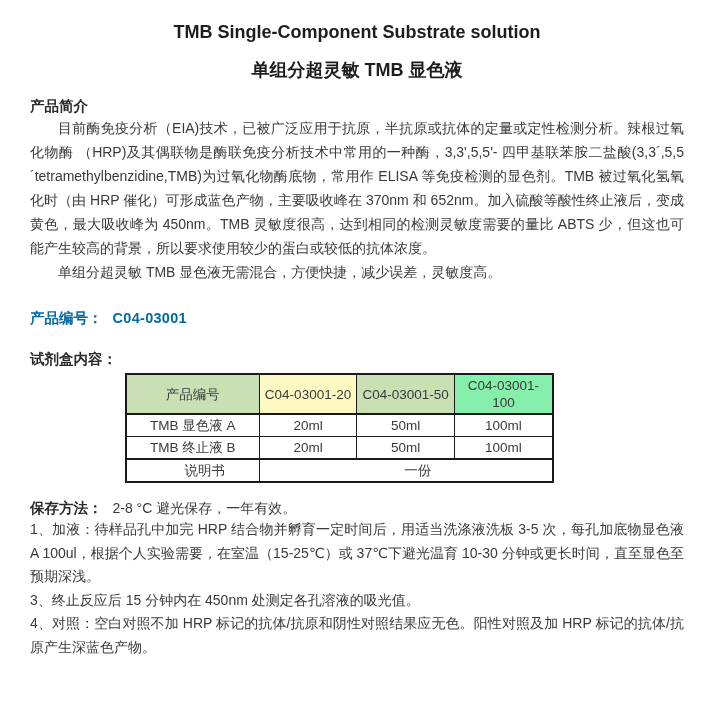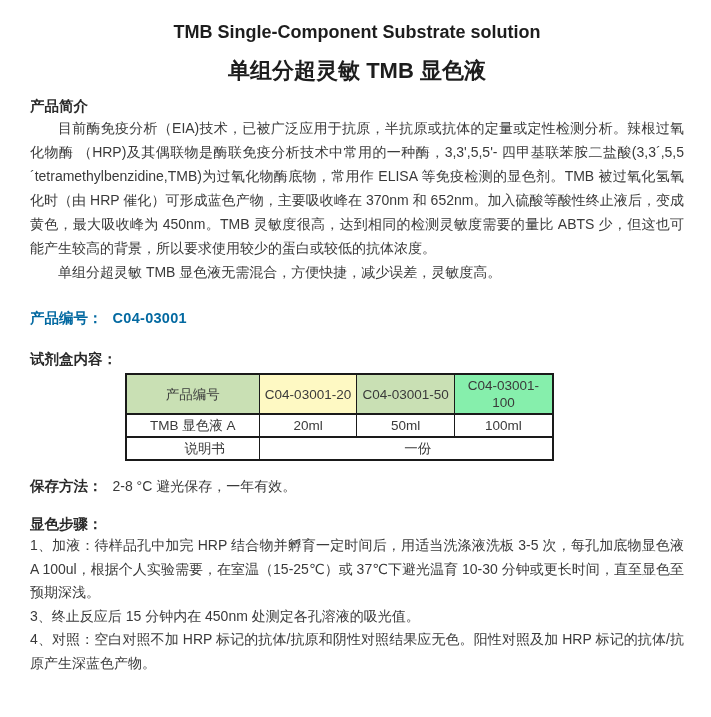--- a/index.html
+++ b/index.html
@@ -18,21 +18,21 @@
     margin-top: 8px;
     text-align: center;
     font-size: 18px;
     font-weight: bold;
     color: #1d1d1d;
     line-height: 25px;
   }
   .title-zh {
     margin-top: 13px;
     text-align: center;
-    font-size: 22px;
+    font-size: 18px;
     font-weight: bold;
     color: #1d1d1d;
     line-height: 25px;
   }
   .sec-heading {
     margin-top: 13px;
     font-size: 14.5px;
     font-weight: bold;
     color: #2a2a2a;
     line-height: 20px;
@@ -122,29 +122,34 @@
       <th style="background-color: #fef9c3;">C04-03001-20</th>
       <th style="background-color: rgb(201, 224, 180);">C04-03001-50</th>
       <th style="background-color: #86efac;">C04-03001-100</th>
     </tr>
     <tr>
       <td>TMB 显色液 A</td>
       <td>20ml</td>
       <td>50ml</td>
       <td>100ml</td>
     </tr>
+    <tr>
+      <td>TMB 终止液 B</td>
+      <td>20ml</td>
+      <td>50ml</td>
+      <td>100ml</td>
+    </tr>
     <tr class="manual-row">
       <td>说明书</td>
       <td colspan="3">一份</td>
     </tr>
   </tbody>
     </table>
 
   <div class="storage-line">
     <span class="label">保存方法：</span><span class="value">2-8 °C 避光保存，一年有效。</span>
   </div>
 
-  <div class="sec-heading steps-heading">显色步骤：</div>
   <p class="step">1、加液：待样品孔中加完 HRP 结合物并孵育一定时间后，用适当洗涤液洗板 3-5 次，每孔加底物显色液 A 100ul，根据个人实验需要，在室温（15-25℃）或 37℃下避光温育 10-30 分钟或更长时间，直至显色至预期深浅。</p>
   <p class="step">3、终止反应后 15 分钟内在 450nm 处测定各孔溶液的吸光值。</p>
   <p class="step">4、对照：空白对照不加 HRP 标记的抗体/抗原和阴性对照结果应无色。阳性对照及加 HRP 标记的抗体/抗原产生深蓝色产物。</p>
 
 </div>
 
 </body></html>

